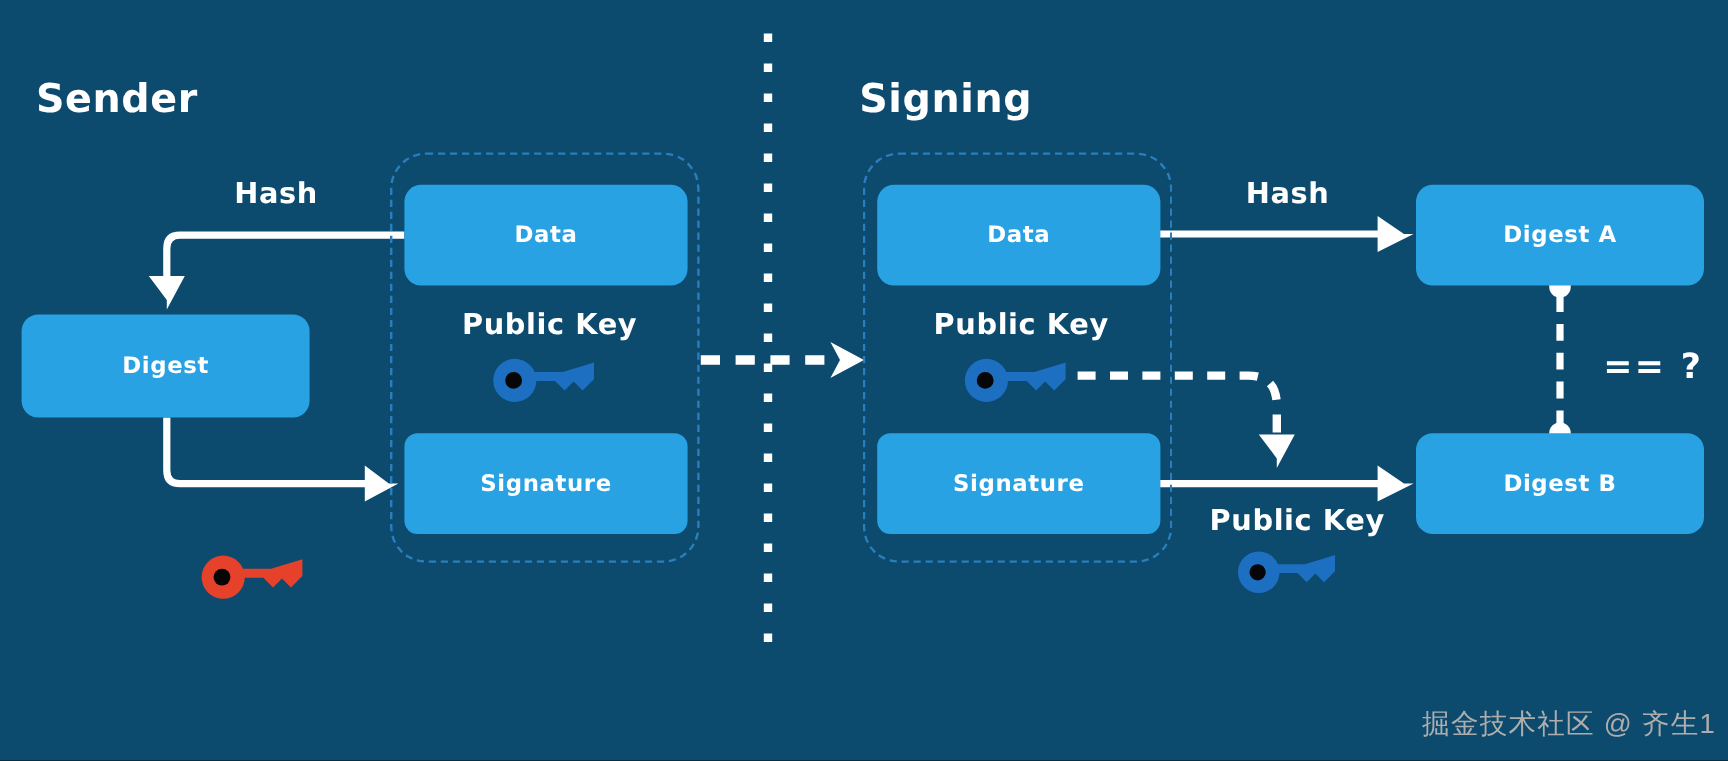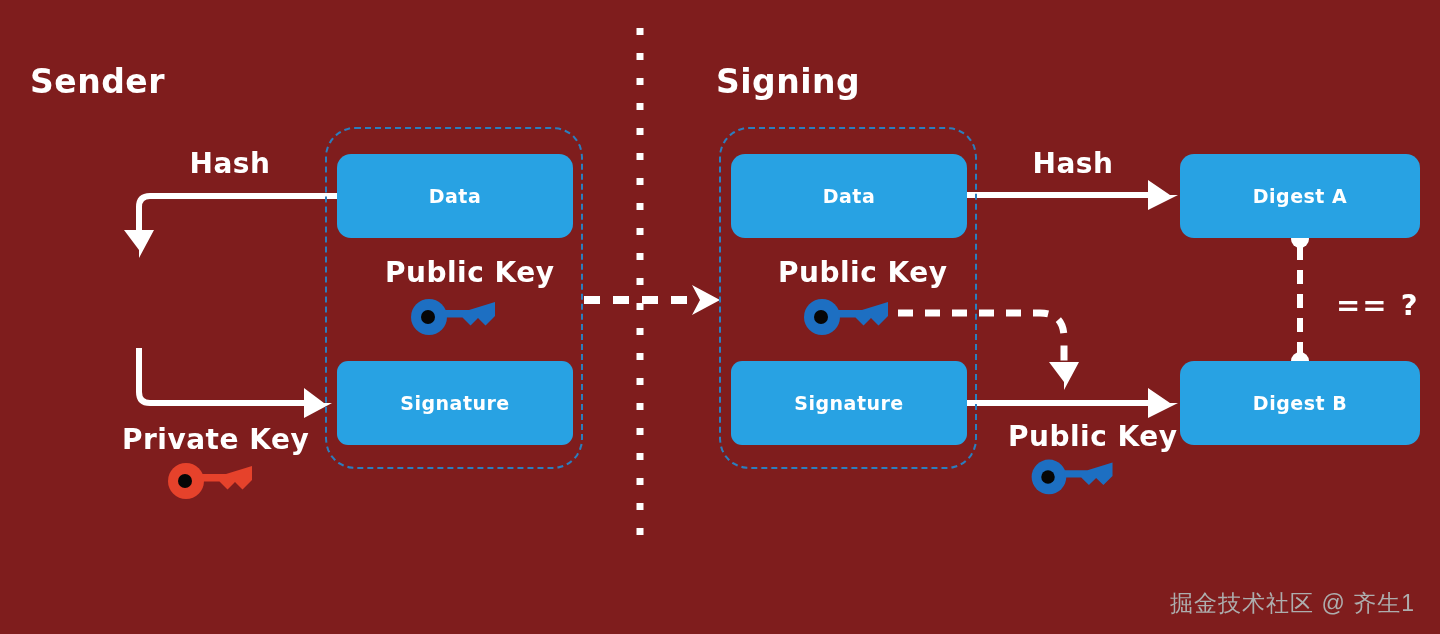--- a/index.html
+++ b/index.html
@@ -1,31 +1,31 @@
 <!DOCTYPE html>
 <html><head>
 <meta charset="utf-8">
 <style>
   html,body{margin:0;padding:0;background:#000;}
   .stage{
-    position:relative;width:1440px;height:634px;background:#7f1d1d;
+    position:relative;width:1440px;height:634px;background:#0c4a6e;
     overflow:hidden;font-family:"DejaVu Sans",sans-serif;
   }
   .node{
     position:absolute;background:#28A2E3;border-radius:14px;
     display:flex;align-items:center;justify-content:center;
     color:#fff;font-size:19px;font-weight:600;letter-spacing:.5px;
   }
   .node.bold{font-weight:700;border-radius:11px;}
   .group{
     position:absolute;border:2px dashed #2B7EBE;border-radius:30px;
     background:transparent;
   }
   .lbl{
-    position:absolute;color:#fff;font-size:28px;font-weight:600;
+    position:absolute;color:#fff;font-size:24px;font-weight:600;
     text-align:center;letter-spacing:.5px;white-space:nowrap;
   }
   .role{font-size:33px;}
   .compare{font-size:29px;font-weight:700;letter-spacing:2px;}
   .caption{font-size:31px;}
   .keyicon{position:absolute;display:flex;align-items:center;justify-content:center;}
   .wm1{
     position:absolute;color:#fff;font-family:"Liberation Sans",sans-serif;
     font-size:40px;font-weight:400;white-space:nowrap;letter-spacing:1px;
   }
@@ -79,38 +79,38 @@
       <circle cx="1300" cy="239" r="9" fill="#fff"></circle>
       <circle cx="1300" cy="361" r="9" fill="#fff"></circle>
     </g>
   </svg>
 
   <div class="lbl role" style="left:30px;top:62px;">Sender</div>
   <div class="lbl role" style="left:716px;top:62px;">Signing</div>
 
   <div class="lbl" style="left:160px;top:147px;width:140px;">Hash</div>
 
+  <div class="node" style="left:18px;top:262px;width:240px;height:86px;">Digest</div>
 
   <div class="group" style="left:325px;top:127px;width:254px;height:338px;"></div>
 
   <div class="node" style="left:337px;top:154px;width:236px;height:84px;">Data</div>
 
   <div class="lbl" style="left:385px;top:256px;width:140px;">Public Key</div>
 
   <div class="keyicon" style="left:408px;top:288px;">
     <svg width="94" height="54" viewBox="0 0 94 54">
       <circle cx="21" cy="29" r="18" fill="#1D6FC2"></circle>
       <circle cx="20" cy="29" r="7" fill="#060606"></circle>
       <path d="M37 22 H61 L87 14 V28 L77.5 37.5 L70 30 L62.5 37.5 L54.5 29.5 H37 Z" fill="#1D6FC2"></path>
     </svg>
   </div>
 
   <div class="node bold" style="left:337px;top:361px;width:236px;height:84px;">Signature</div>
 
-  <div class="lbl" style="left:122px;top:423px;width:180px;">Private Key</div>
 
   <div class="keyicon" style="left:164px;top:452px;">
     <svg width="96" height="54" viewBox="0 0 94 54">
       <circle cx="21" cy="29" r="18" fill="#E6422B"></circle>
       <circle cx="20" cy="29" r="7" fill="#060606"></circle>
       <path d="M37 22 H61 L87 14 V28 L77.5 37.5 L70 30 L62.5 37.5 L54.5 29.5 H37 Z" fill="#E6422B"></path>
     </svg>
   </div>
 
   <div class="group" style="left:719px;top:127px;width:254px;height:338px;"></div>
@@ -141,15 +141,15 @@
     </svg>
   </div>
 
   <div class="node" style="left:1180px;top:361px;width:240px;height:84px;">Digest B</div>
 
   <div class="node" style="left:1180px;top:154px;width:240px;height:84px;">Digest A</div>
 
   <div class="lbl compare" style="left:1336px;top:288px;">== ?</div>
 
 
-  <div class="wm2" style="right:25px;top:588px;">掘金技术社区 @ 齐生1</div>
+  <div class="wm2" style="right:10px;top:588px;">掘金技术社区 @ 齐生1</div>
 
 </div>
 
 </body></html>

